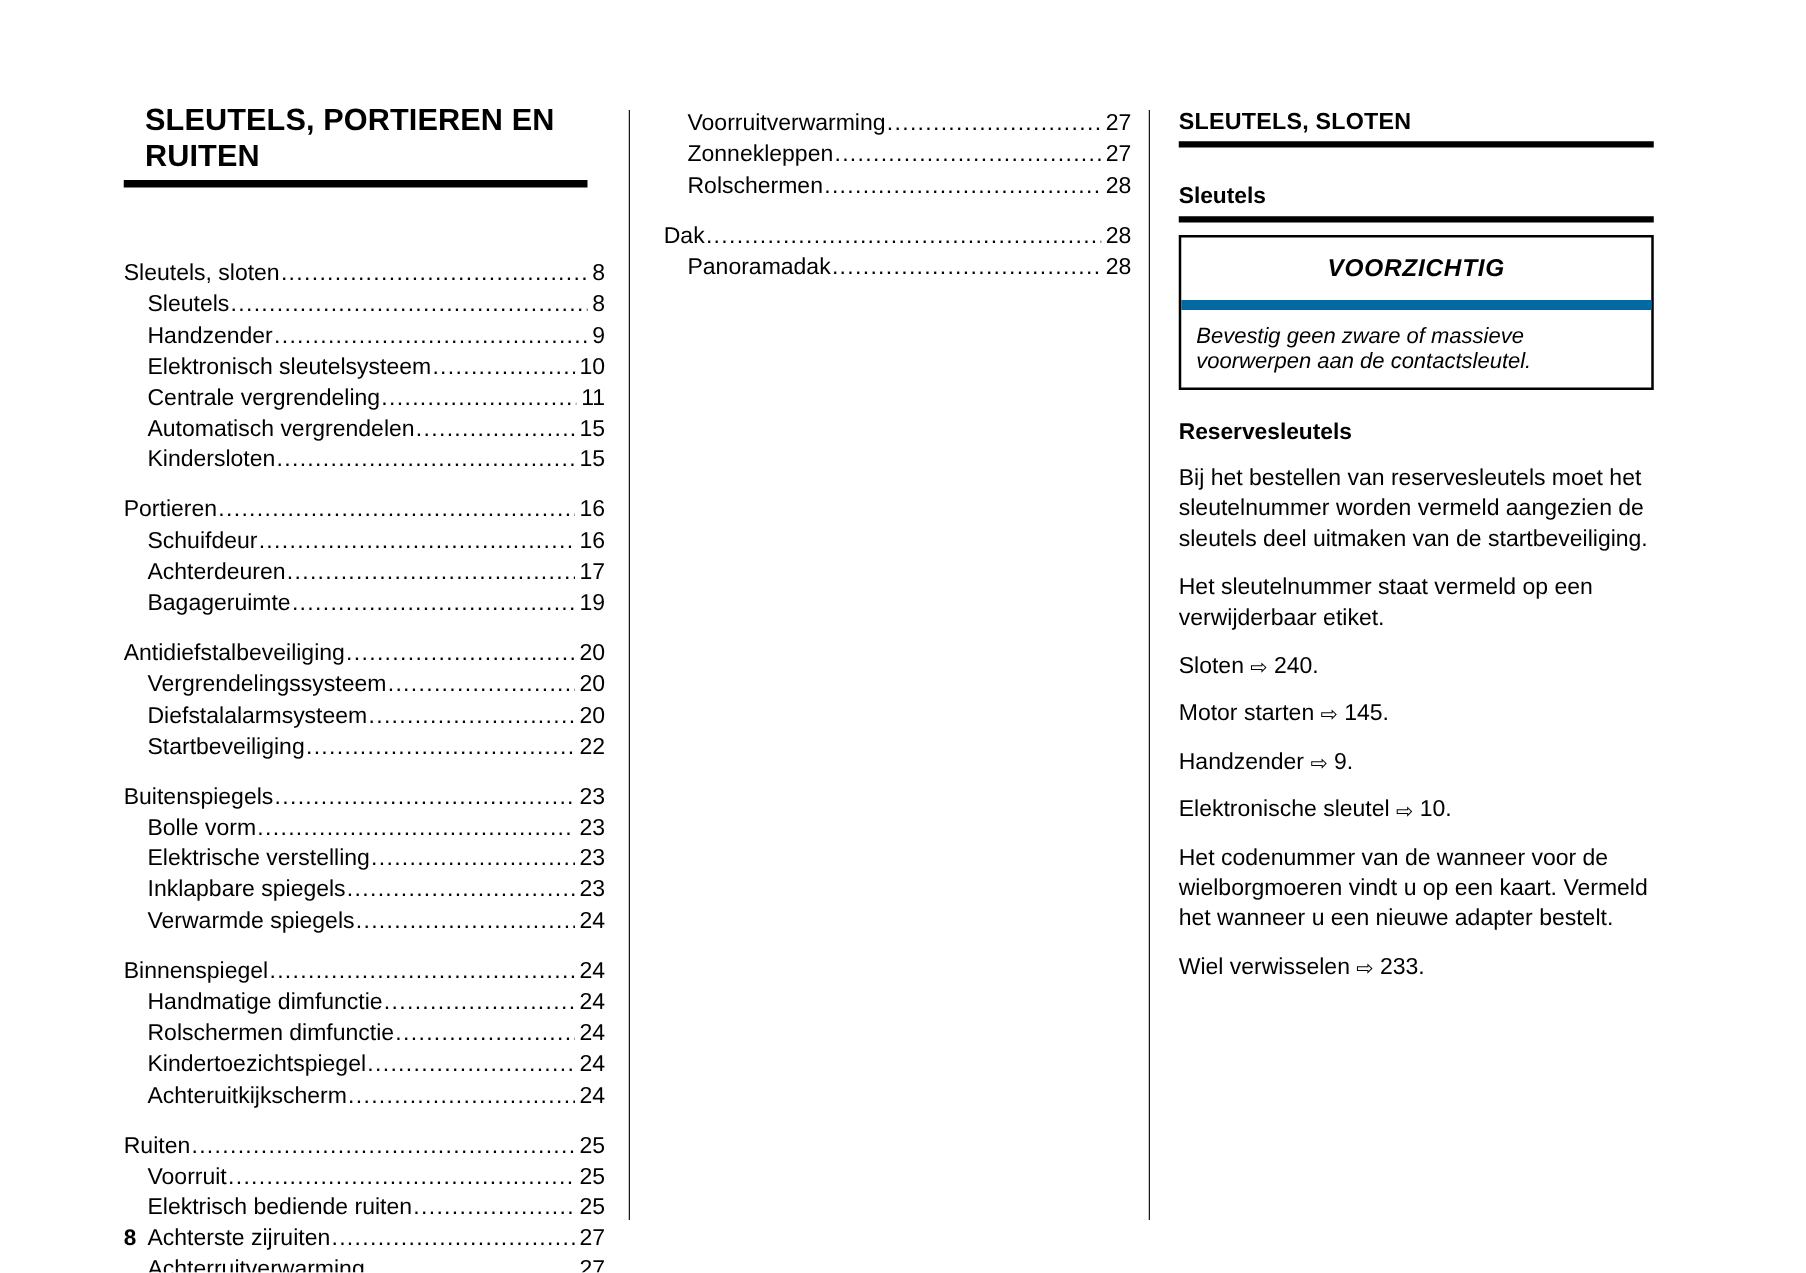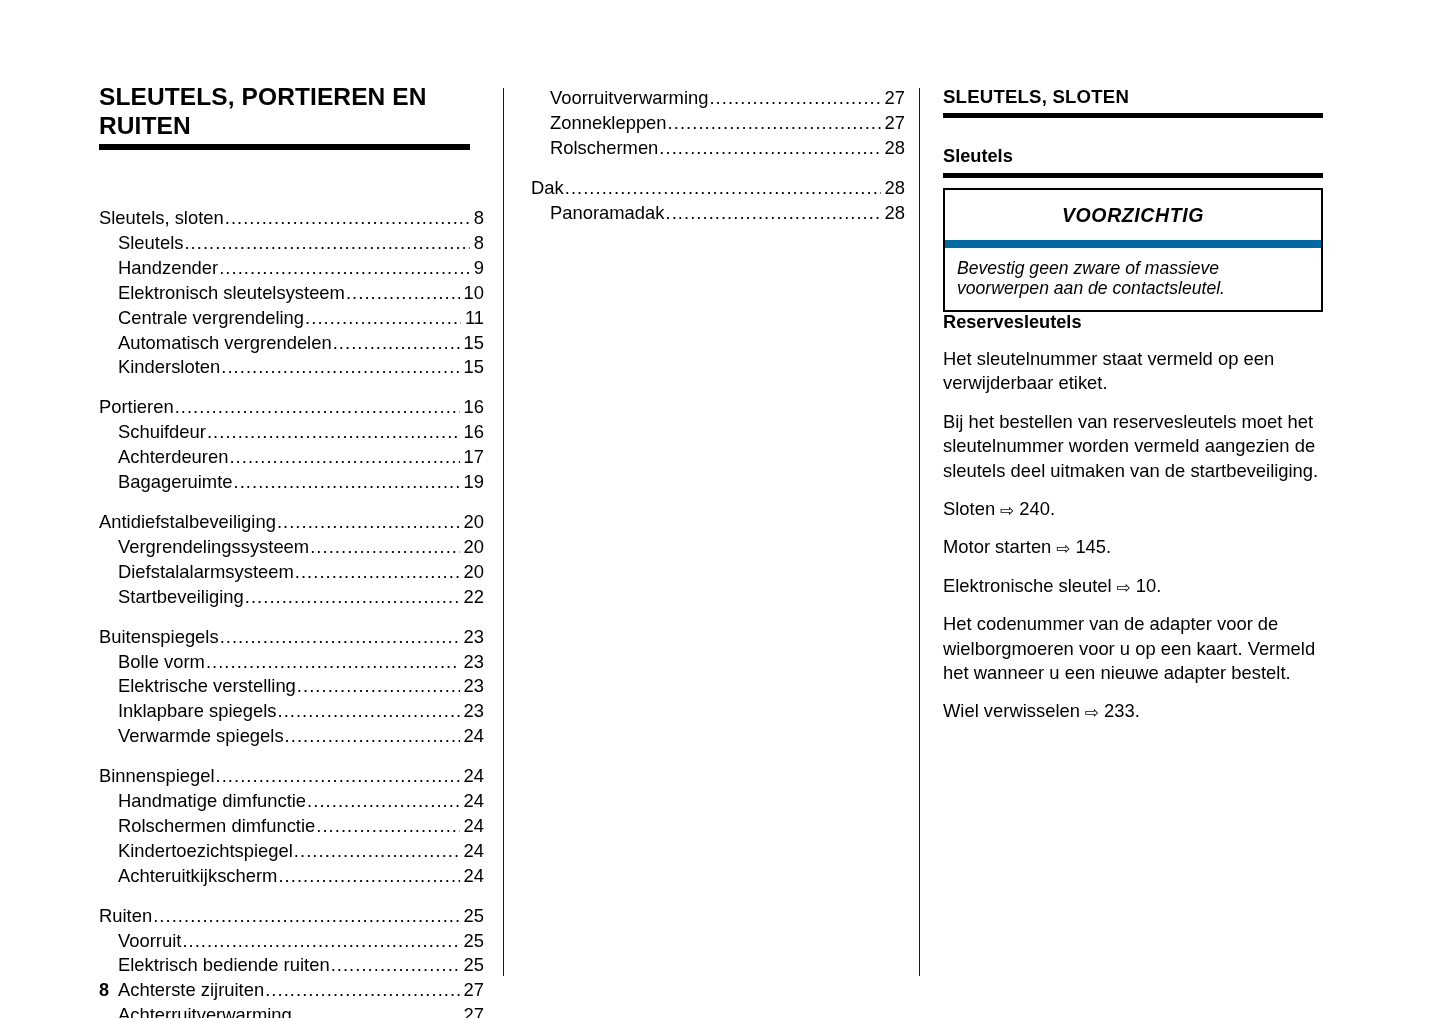--- a/index.html
+++ b/index.html
@@ -36,21 +36,21 @@
     height: 888px;
     width: 1px;
     background: #1a1a1a;
   }
   .divider-1 { left: 503px; }
   .divider-2 { left: 919px; }
 
   
   .chapter-title {
     position: absolute;
-    left: 99px;
+    left: 116px;
     top: 83px;
     width: 376px;
     font-size: 24.5px;
     font-weight: bold;
     letter-spacing: 0.1px;
     line-height: 1.17;
     text-transform: uppercase;
   }
   .chapter-rule {
     position: absolute;
@@ -122,20 +122,21 @@
   }
   .h2-rule {
     height: 5px;
     background: #000000;
     margin-top: 5px;
   }
   .h3-head {
     font-size: 18.2px;
     font-weight: bold;
     line-height: 1.2;
+    margin-top: 23px;
     margin-bottom: 13px;
   }
 
   
   .caution-box {
     margin-top: 10px;
     border: 2px solid #000000;
     box-sizing: border-box;
   }
   .caution-title {
@@ -400,26 +401,27 @@
       <div class="h2-rule"></div>
 
       <div class="caution-box">
         <div class="caution-title">VOORZICHTIG</div>
         <div class="caution-body">Bevestig geen zware of massieve voorwerpen aan de contactsleutel.</div>
       </div>
 
       <div class="h3-head">Reservesleutels</div>
 
       <div id="content-paragraphs">
+          <div class="para">Bij het bestellen van reservesleutels moet het sleutelnummer worden vermeld aangezien de sleutels deel uitmaken van de startbeveiliging.</div>
           <div class="para">Het sleutelnummer staat vermeld op een verwijderbaar etiket.</div>
-          <div class="para">Bij het bestellen van reservesleutels moet het sleutelnummer worden vermeld aangezien de sleutels deel uitmaken van de startbeveiliging.</div>
           <div class="para"><span>Sloten </span><span class="ref-arrow">⇨</span><span> 240.</span></div>
           <div class="para"><span>Motor starten </span><span class="ref-arrow">⇨</span><span> 145.</span></div>
+          <div class="para"><span>Handzender </span><span class="ref-arrow">⇨</span><span> 9.</span></div>
           <div class="para"><span>Elektronische sleutel </span><span class="ref-arrow">⇨</span><span> 10.</span></div>
-          <div class="para">Het codenummer van de adapter voor de wielborgmoeren voor u op een kaart. Vermeld het wanneer u een nieuwe adapter bestelt.</div>
+          <div class="para">Het codenummer van de wanneer voor de wielborgmoeren vindt u op een kaart. Vermeld het wanneer u een nieuwe adapter bestelt.</div>
           <div class="para"><span>Wiel verwisselen </span><span class="ref-arrow">⇨</span><span> 233.</span></div>
         </div>
 
     </div>
   </div>
 
   <div class="page-number">8</div>
 
 </div>
 

